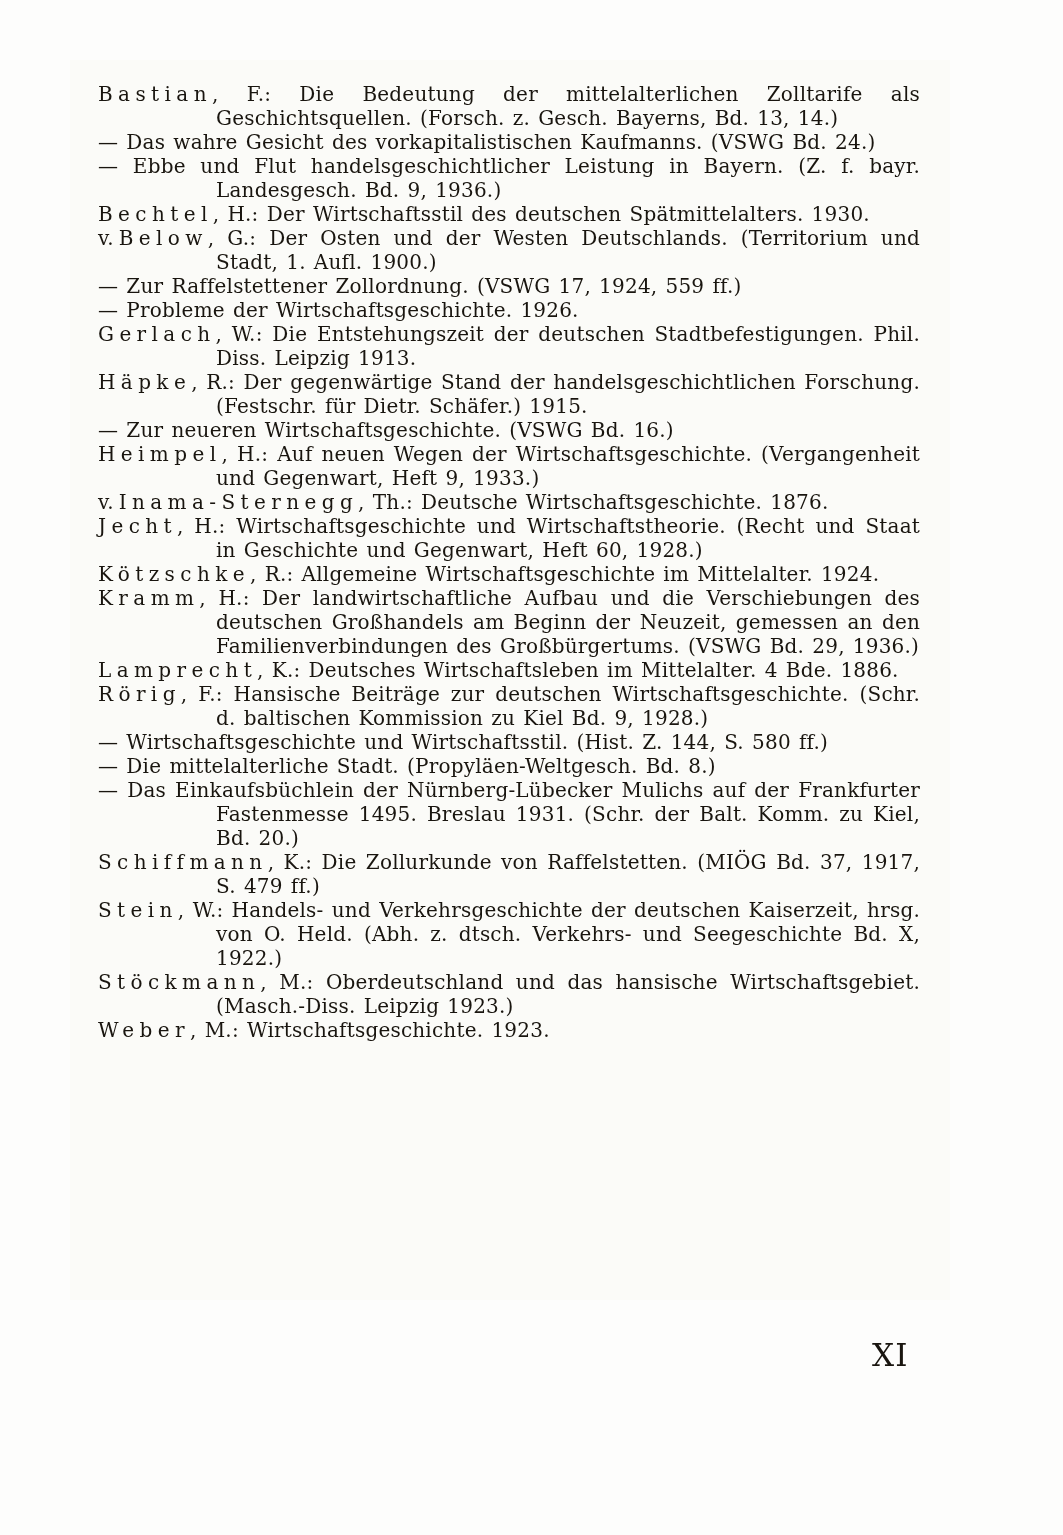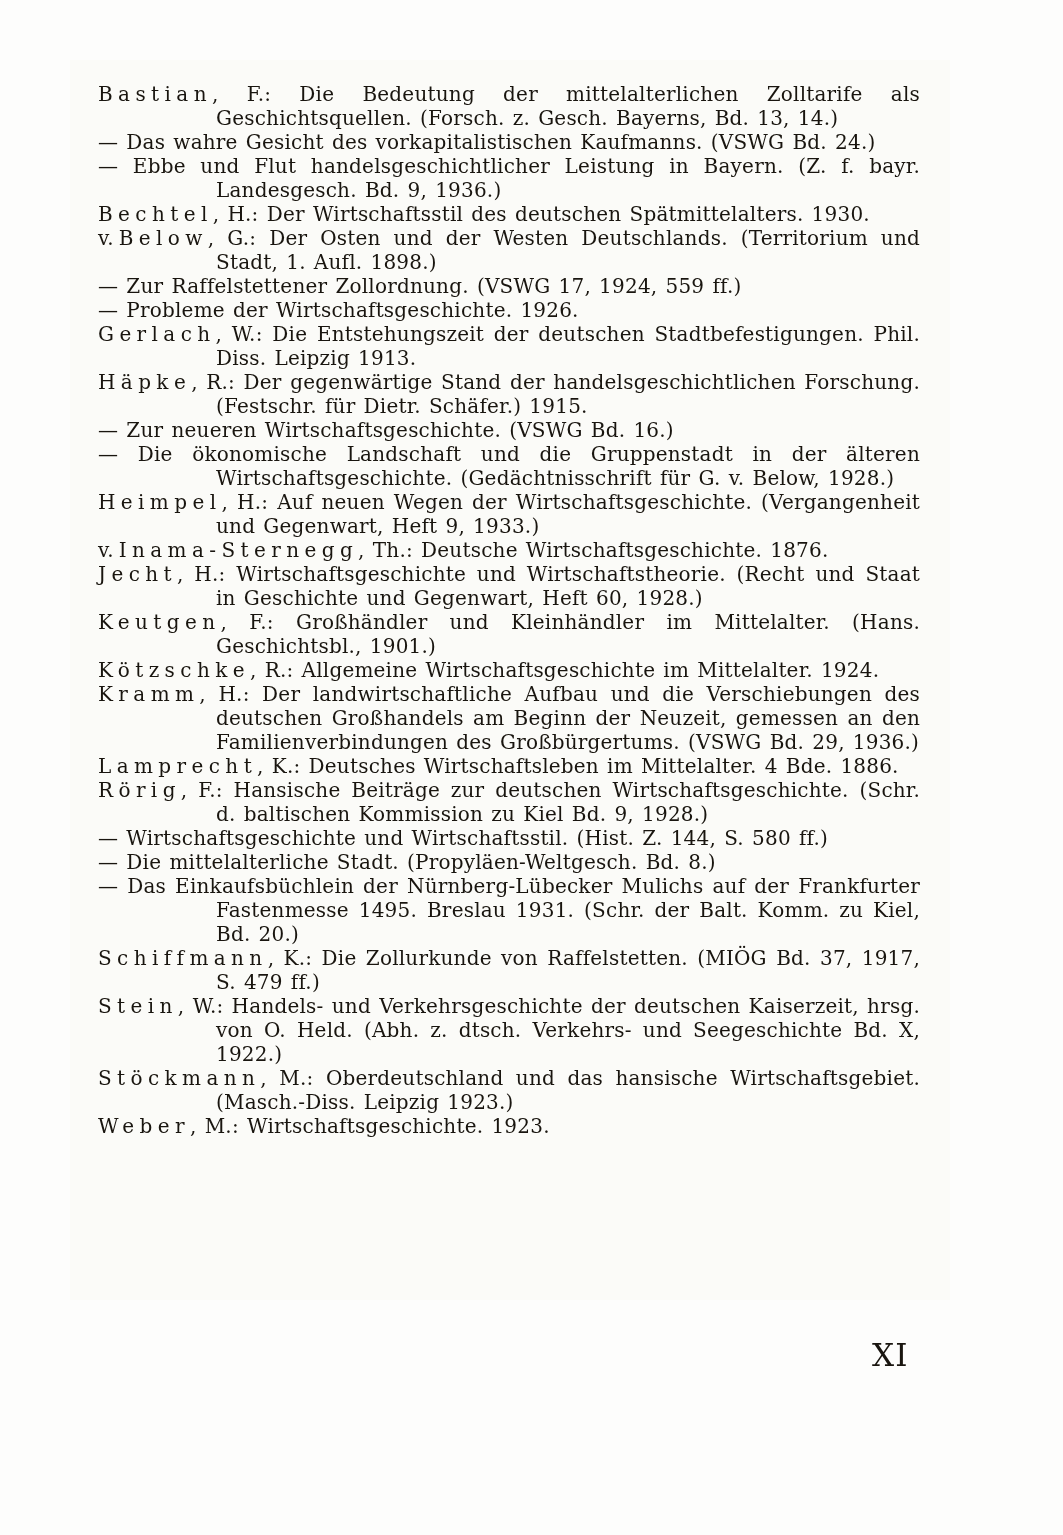--- a/index.html
+++ b/index.html
@@ -67,31 +67,29 @@
 </head>
 <body>
 
 <div class="paper-tint"></div>
 
 <main class="biblio">
     <p class="entry"><span class="name">Bastian</span><span class="rest">, F.: Die Bedeutung der mittelalterlichen Zolltarife als Geschichtsquellen. (Forsch. z. Gesch. Bayerns, Bd. 13, 14.)</span></p>
     <p class="entry"><span class="rest">— Das wahre Gesicht des vorkapitalistischen Kaufmanns. (VSWG Bd. 24.)</span></p>
     <p class="entry"><span class="rest">— Ebbe und Flut handelsgeschichtlicher Leistung in Bayern. (Z. f. bayr. Landesgesch. Bd. 9, 1936.)</span></p>
     <p class="entry"><span class="name">Bechtel</span><span class="rest">, H.: Der Wirtschaftsstil des deutschen Spätmittelalters. 1930.</span></p>
-    <p class="entry"><span class="pre">v.</span><span class="name">Below</span><span class="rest">, G.: Der Osten und der Westen Deutschlands. (Territorium und Stadt, 1. Aufl. 1898.)</span></p>
+    <p class="entry"><span class="pre">v.</span><span class="name">Below</span><span class="rest">, G.: Der Osten und der Westen Deutschlands. (Territorium und Stadt, 1. Aufl. 1900.)</span></p>
     <p class="entry"><span class="rest">— Zur Raffelstettener Zollordnung. (VSWG 17, 1924, 559 ff.)</span></p>
     <p class="entry"><span class="rest">— Probleme der Wirtschaftsgeschichte. 1926.</span></p>
     <p class="entry"><span class="name">Gerlach</span><span class="rest">, W.: Die Entstehungszeit der deutschen Stadtbefestigungen. Phil. Diss. Leipzig 1913.</span></p>
     <p class="entry"><span class="name">Häpke</span><span class="rest">, R.: Der gegenwärtige Stand der handelsgeschichtlichen Forschung. (Festschr. für Dietr. Schäfer.) 1915.</span></p>
     <p class="entry"><span class="rest">— Zur neueren Wirtschaftsgeschichte. (VSWG Bd. 16.)</span></p>
-    <p class="entry"><span class="rest">— Die ökonomische Landschaft und die Gruppenstadt in der älteren Wirtschaftsgeschichte. (Gedächtnisschrift für G. v. Below, 1928.)</span></p>
     <p class="entry"><span class="name">Heimpel</span><span class="rest">, H.: Auf neuen Wegen der Wirtschaftsgeschichte. (Vergangenheit und Gegenwart, Heft 9, 1933.)</span></p>
     <p class="entry"><span class="pre">v.</span><span class="name">Inama-Sternegg</span><span class="rest">, Th.: Deutsche Wirtschaftsgeschichte. 1876.</span></p>
     <p class="entry"><span class="name">Jecht</span><span class="rest">, H.: Wirtschaftsgeschichte und Wirtschaftstheorie. (Recht und Staat in Geschichte und Gegenwart, Heft 60, 1928.)</span></p>
-    <p class="entry"><span class="name">Keutgen</span><span class="rest">, F.: Großhändler und Kleinhändler im Mittelalter. (Hans. Geschichtsbl., 1901.)</span></p>
     <p class="entry"><span class="name">Kötzschke</span><span class="rest">, R.: Allgemeine Wirtschaftsgeschichte im Mittelalter. 1924.</span></p>
     <p class="entry"><span class="name">Kramm</span><span class="rest">, H.: Der landwirtschaftliche Aufbau und die Verschiebungen des deutschen Großhandels am Beginn der Neuzeit, gemessen an den Familienverbindungen des Großbürgertums. (VSWG Bd. 29, 1936.)</span></p>
     <p class="entry"><span class="name">Lamprecht</span><span class="rest">, K.: Deutsches Wirtschaftsleben im Mittelalter. 4 Bde. 1886.</span></p>
     <p class="entry"><span class="name">Rörig</span><span class="rest">, F.: Hansische Beiträge zur deutschen Wirtschaftsgeschichte. (Schr. d. baltischen Kommission zu Kiel Bd. 9, 1928.)</span></p>
     <p class="entry"><span class="rest">— Wirtschaftsgeschichte und Wirtschaftsstil. (Hist. Z. 144, S. 580 ff.)</span></p>
     <p class="entry"><span class="rest">— Die mittelalterliche Stadt. (Propyläen-Weltgesch. Bd. 8.)</span></p>
     <p class="entry"><span class="rest">— Das Einkaufsbüchlein der Nürnberg-Lübecker Mulichs auf der Frankfurter Fastenmesse 1495. Breslau 1931. (Schr. der Balt. Komm. zu Kiel, Bd. 20.)</span></p>
     <p class="entry"><span class="name">Schiffmann</span><span class="rest">, K.: Die Zollurkunde von Raffelstetten. (MIÖG Bd. 37, 1917, S. 479 ff.)</span></p>
     <p class="entry"><span class="name">Stein</span><span class="rest">, W.: Handels- und Verkehrsgeschichte der deutschen Kaiserzeit, hrsg. von O. Held. (Abh. z. dtsch. Verkehrs- und Seegeschichte Bd. X, 1922.)</span></p>
     <p class="entry"><span class="name">Stöckmann</span><span class="rest">, M.: Oberdeutschland und das hansische Wirtschaftsgebiet. (Masch.-Diss. Leipzig 1923.)</span></p>

